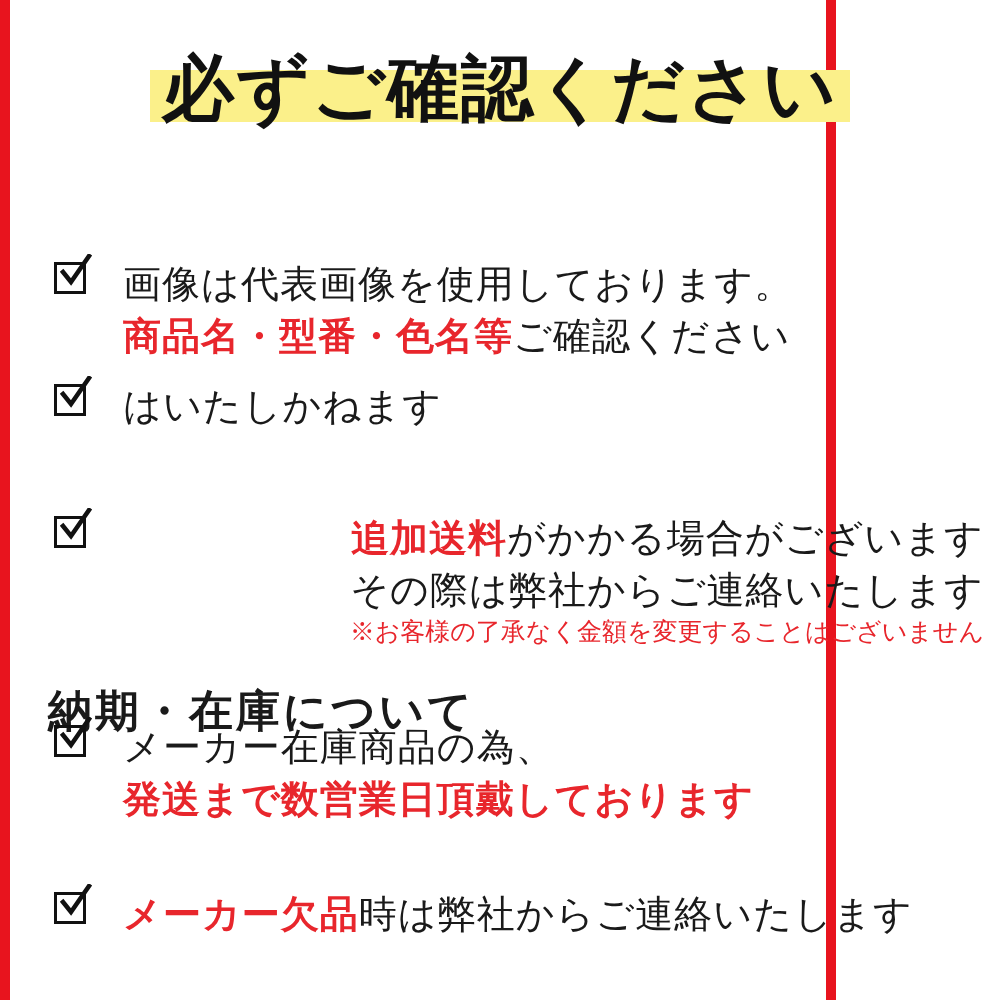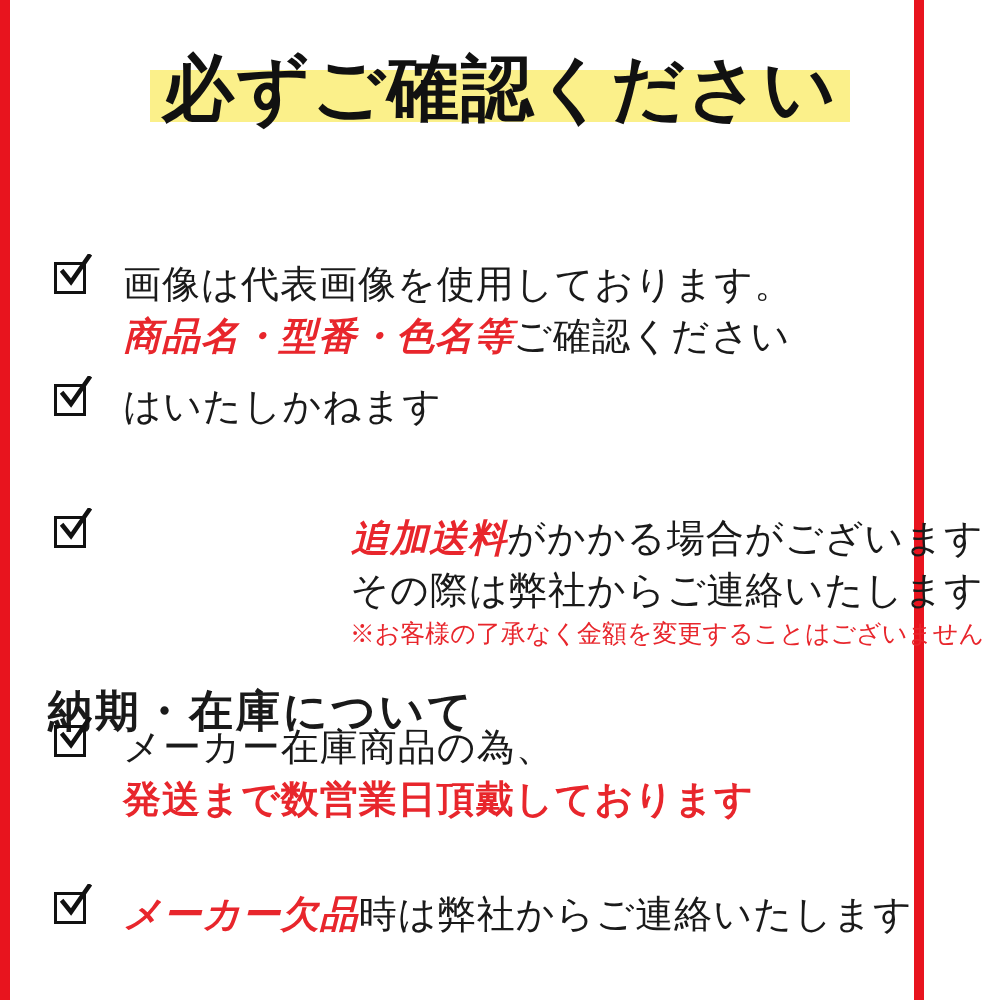--- a/index.html
+++ b/index.html
@@ -8,21 +8,21 @@
   }
   body {
     width: 1000px;
     height: 1000px;
     background: #ffffff;
     font-family: "Liberation Sans", "DejaVu Sans", sans-serif;
     overflow: hidden;
   }
   .page {
     position: relative;
-    width: 924px;
+    width: 836px;
     height: 1000px;
     box-sizing: border-box;
     background: #ffffff;
   }
   
   .edge-bar {
     position: absolute;
     top: 0;
     width: 10px;
     height: 1000px;
@@ -115,28 +115,28 @@
   }
   .line {
     font-size: 38px;
     line-height: 52px;
     letter-spacing: 1px;
     white-space: nowrap;
     font-family: "DejaVu Sans", "Liberation Sans", sans-serif;
   }
   .black { color: #1a1a1a; }
   .red { color: #e8262c; font-weight: bold; }
-  .mixed .red { font-weight: bold; font-style: italic; }
+  .mixed .red { font-weight: bold; }
   .note {
     font-size: 25px;
     line-height: 36px;
     color: #e8262c;
     letter-spacing: 0px;
     white-space: nowrap;
-    font-family: Liberation Serif, serif;
+    font-family: Liberation Mono, monospace;
   }
 
   #row-1 { top: 258px; }
   #row-2 { top: 380px; }
   #row-3 { top: 512px; text-align: right; }
   #row-4 { top: 721px; }
   #row-5 { top: 888px; }
 </style>
 </head>
 <body>

